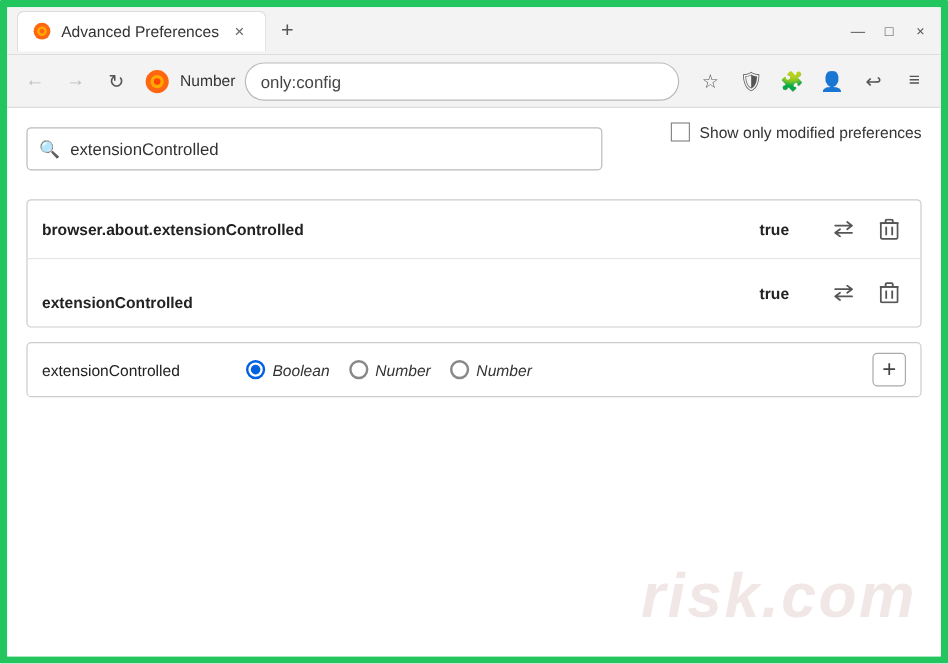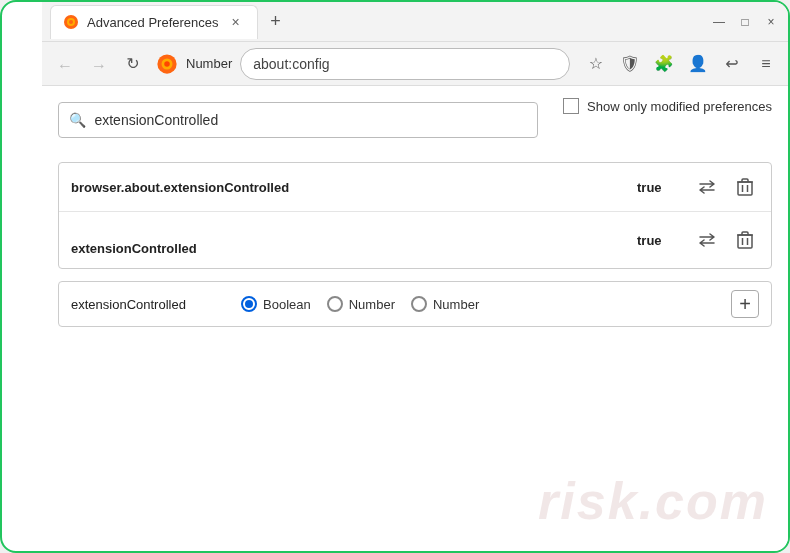--- a/index.html
+++ b/index.html
@@ -7,27 +7,26 @@
       font-family: -apple-system, BlinkMacSystemFont, 'Segoe UI', Arial, sans-serif;
       background: #f0f0f0;
       width: 790px;
       height: 553px;
       overflow: hidden;
     }
 
     .browser-window {
       width: 790px;
       height: 553px;
-      border: 2px solid #22c55e;
-      border-radius: 16px;
+      border: 6px solid #22c55e;
+      border-radius: 1px;
       background: #ffffff;
       display: flex;
       flex-direction: column;
       overflow: hidden;
-      padding-left: 40px;
     }
 
     
     .title-bar {
       background: #f3f3f3;
       display: flex;
       align-items: center;
       height: 40px;
       padding: 0 8px;
       border-bottom: 1px solid #ddd;
@@ -306,20 +305,21 @@
       display: flex;
       align-items: center;
       gap: 16px;
     }
 
     .radio-option {
       display: flex;
       align-items: center;
       gap: 6px;
       cursor: pointer;
+      font-style: italic;
     }
 
     .radio-circle {
       width: 16px;
       height: 16px;
       border-radius: 50%;
       border: 2px solid #888;
       display: flex;
       align-items: center;
       justify-content: center;
@@ -400,21 +400,21 @@
 
     <svg class="firefox-logo" viewBox="0 0 32 32">
       <circle cx="16" cy="16" r="14" fill="#FF6611"></circle>
       <circle cx="16" cy="16" r="8" fill="#FFAA00"></circle>
       <circle cx="16" cy="16" r="4" fill="#FF4500"></circle>
     </svg>
 
     <span class="firefox-label">Number</span>
 
     <div class="address-bar">
-      <span class="address-text">about:config</span>
+      <span class="address-text">only:config</span>
     </div>
 
     <div class="nav-icons">
       <div class="nav-icon">☆</div>
       <div class="nav-icon">🛡</div>
       <div class="nav-icon">🧩</div>
       <div class="nav-icon">👤</div>
       <div class="nav-icon">↩</div>
       <div class="nav-icon">≡</div>
     </div>

